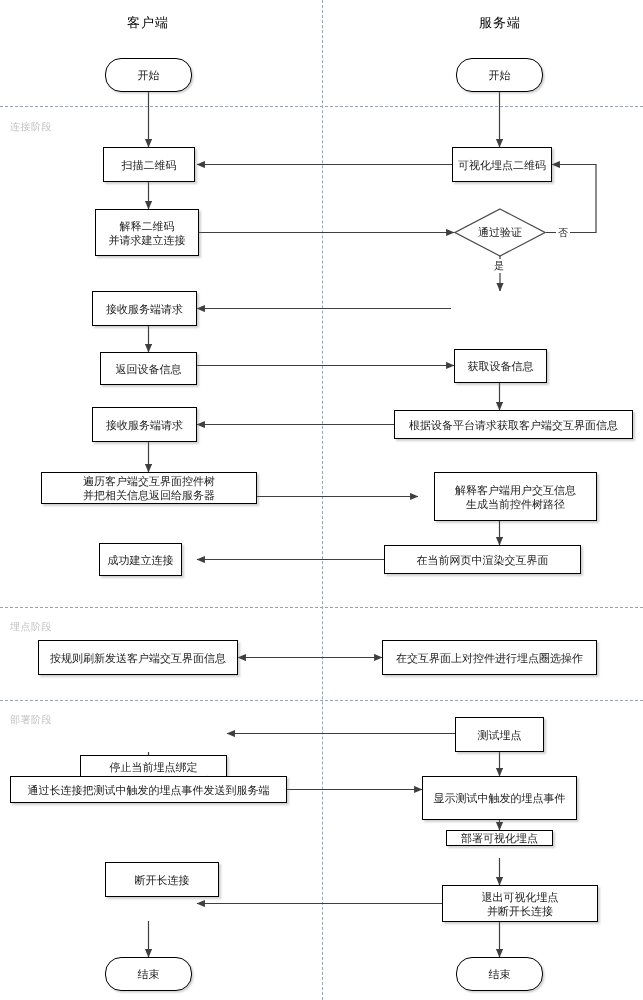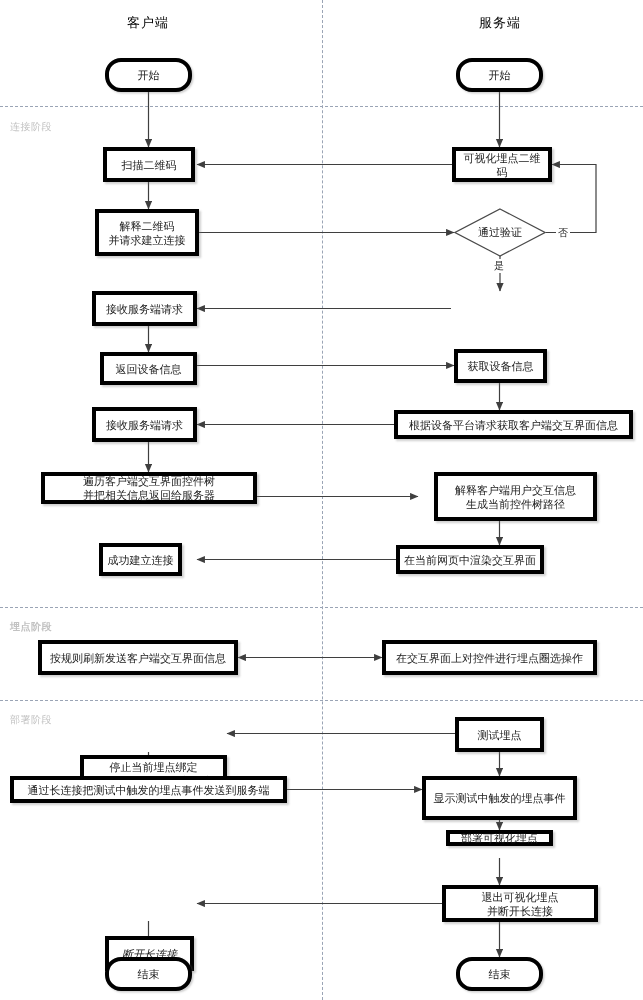--- a/index.html
+++ b/index.html
@@ -22,21 +22,21 @@
   .phase-label{
     position:absolute;
     font-size:10px;
     color:#c2c2c2;
     white-space:nowrap;
     letter-spacing:.5px;
   }
   .node{
     position:absolute;
     box-sizing:border-box;
-    border:4px solid #000000;
+    border:1px solid #000000;
     background:#ffffff;
     color:#1b1b1b;
     font-size:11px;
     line-height:14px;
     display:flex;
     align-items:center;
     justify-content:center;
     text-align:center;
     box-shadow:1.5px 1.5px 2px rgba(120,120,120,.35);
     padding:0 4px;
@@ -91,21 +91,21 @@
   <div class="hdr" style="left:88px;top:14px;width:120px;">客户端</div>
   <div class="hdr" style="left:440px;top:14px;width:120px;">服务端</div>
 
   <div class="dashv" style="left:322px;top:0px;height:1000px;"></div>
 
   <div class="dashh" style="left:0px;top:106px;width:643px;"></div>
   <div class="dashh" style="left:0px;top:607px;width:643px;"></div>
   <div class="dashh" style="left:0px;top:700px;width:643px;"></div>
 
   <div class="phase-label" style="left:10px;top:120px;">连接阶段</div>
-  <div class="phase-label" style="left:10px;top:620px;font-weight:bold;">埋点阶段</div>
+  <div class="phase-label" style="left:10px;top:620px;">埋点阶段</div>
   <div class="phase-label" style="left:10px;top:713px;">部署阶段</div>
 
   <svg class="lines" viewBox="0 0 643 1000">
     <defs>
       <marker id="ah" markerWidth="8" markerHeight="8" refX="6.6" refY="3" orient="auto" markerUnits="strokeWidth">
         <path d="M0,0 L7,3 L0,6 z" fill="#3f3f3f"></path>
       </marker>
     </defs>
     <g stroke="#3f3f3f" stroke-width="1.2" fill="none">
 
@@ -171,41 +171,41 @@
   <div class="node" style="left:92px;top:291px;width:105px;height:35px;">接收服务端请求</div>
   <div class="node" style="left:100px;top:352px;width:97px;height:33px;">返回设备信息</div>
   <div class="node" style="left:92px;top:407px;width:105px;height:35px;">接收服务端请求</div>
   <div class="node" style="left:41px;top:472px;width:216px;height:32px;">遍历客户端交互界面控件树
 并把相关信息返回给服务器</div>
   <div class="node" style="left:99px;top:543px;width:83px;height:33px;">成功建立连接</div>
   <div class="node" style="left:38px;top:640px;width:200px;height:35px;">按规则刷新发送客户端交互界面信息</div>
   <div class="node" style="left:80px;top:715px;width:147px;height:37px;margin-top:40px;">停止当前埋点绑定
 获取测试埋点信息并绑定</div>
   <div class="node" style="left:10px;top:776px;width:277px;height:27px;">通过长连接把测试中触发的埋点事件发送到服务端</div>
-  <div class="node" style="left:105px;top:936px;width:89px;height:35px;font-style:italic;">断开长连接</div>
+  <div class="node" style="left:105px;top:862px;width:114px;height:35px;">断开长连接</div>
   <div class="node term" style="left:105px;top:957px;width:87px;height:34px;">结束</div>
 
   <div class="node term" style="left:456px;top:58px;width:87px;height:34px;">开始</div>
   <div class="node" style="left:452px;top:147px;width:100px;height:35px;">可视化埋点二维码</div>
 
   <div class="diamond" style="left:454px;top:208px;width:92px;height:49px;">
     <svg class="dshape" viewBox="0 0 92 49" preserveAspectRatio="none">
       <polygon points="46,1 91,24.5 46,48 1,24.5" fill="#ffffff" stroke="#4a4a4a" stroke-width="1.2"></polygon>
     </svg>
     <div class="dlabel">通过验证</div>
   </div>
 
   <div class="edge-label" style="left:556px;top:226px;">否</div>
   <div class="edge-label" style="left:492px;top:259px;">是</div>
 
   <div class="node" style="left:454px;top:349px;width:93px;height:34px;">获取设备信息</div>
   <div class="node" style="left:394px;top:410px;width:239px;height:29px;">根据设备平台请求获取客户端交互界面信息</div>
   <div class="node" style="left:418px;top:472px;width:163px;height:49px;margin-left:16px;">解释客户端用户交互信息
 生成当前控件树路径</div>
-  <div class="node" style="left:396px;top:545px;width:148px;height:29px;">在当前网页中渲染交互界面</div>
+  <div class="node" style="left:384px;top:545px;width:197px;height:29px;">在当前网页中渲染交互界面</div>
   <div class="node" style="left:382px;top:640px;width:215px;height:35px;">在交互界面上对控件进行埋点圈选操作</div>
   <div class="node" style="left:455px;top:717px;width:89px;height:35px;">测试埋点</div>
   <div class="node" style="left:422px;top:776px;width:155px;height:44px;">显示测试中触发的埋点事件</div>
   <div class="node" style="left:446px;top:830px;width:107px;height:16px;">部署可视化埋点</div>
   <div class="node" style="left:442px;top:885px;width:156px;height:37px;">退出可视化埋点
 并断开长连接</div>
   <div class="node term" style="left:456px;top:957px;width:87px;height:34px;">结束</div>
 
 </div>
 

